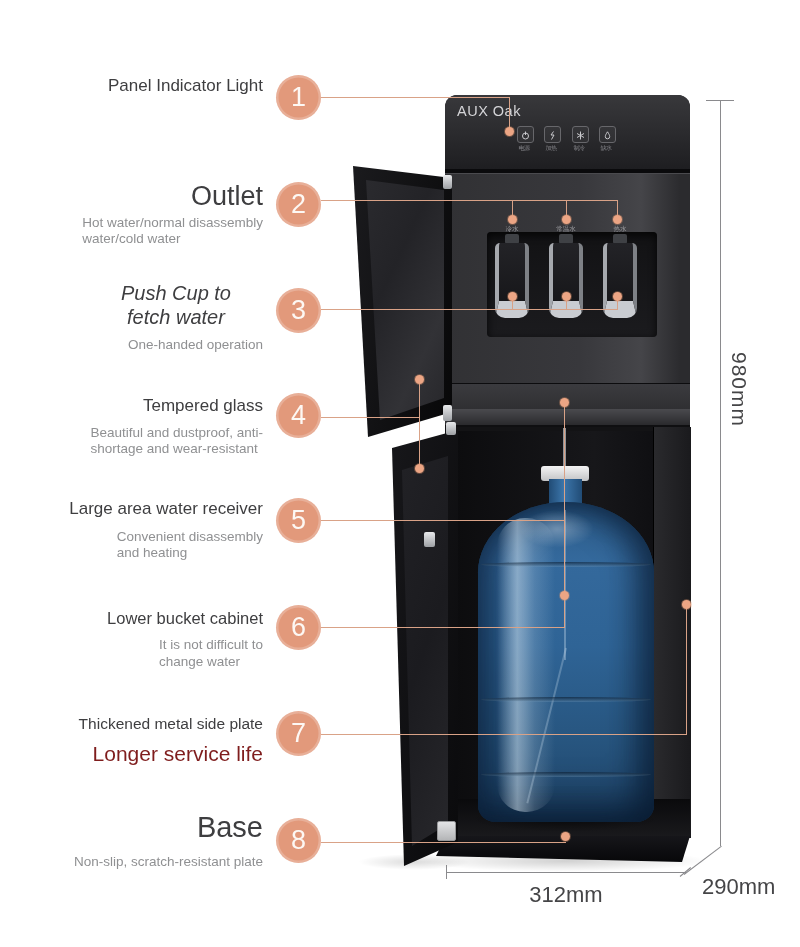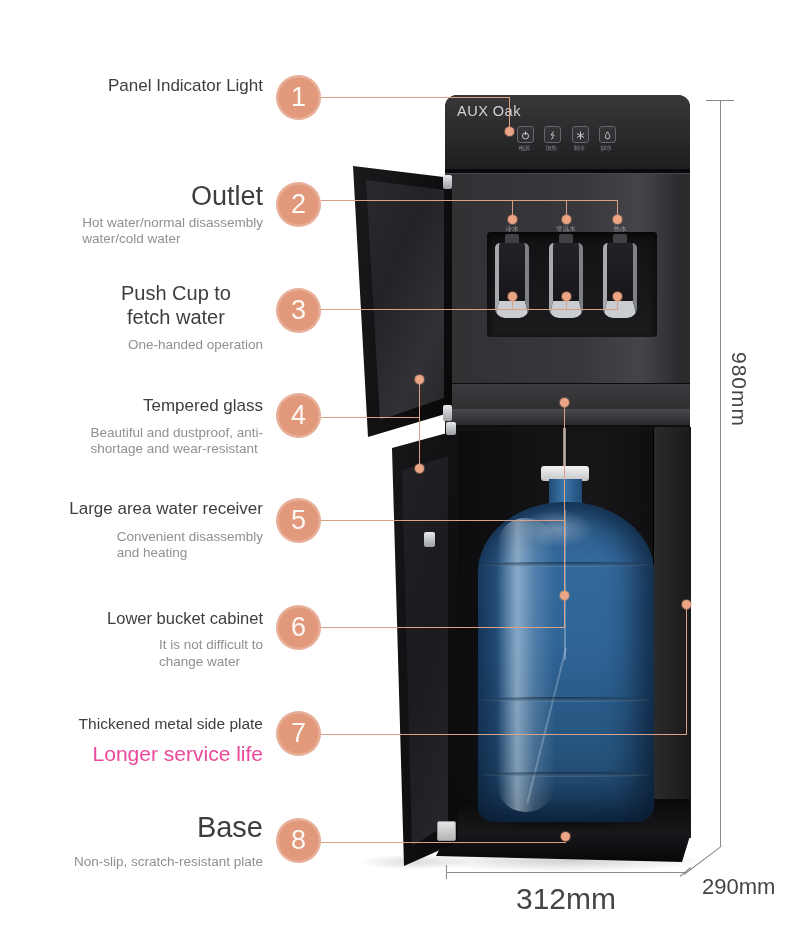--- a/index.html
+++ b/index.html
@@ -6,21 +6,21 @@
   .stage{position:relative;width:800px;height:947px;background:#ffffff;overflow:hidden;
          font-family:"Liberation Sans","DejaVu Sans",sans-serif;}
   .abs{position:absolute;}
 
   
   .callout{position:absolute;right:537px;width:290px;text-align:right;z-index:6;}
   .c-title{color:#3e3e40;font-weight:400;}
   .c-title div{white-space:nowrap;}
   .c-sub{margin-top:6px;}
   .c-sub .inner{display:inline-block;text-align:left;color:#8f9092;font-size:13.5px;line-height:16.5px;}
-  .c-sub.big .inner{font-size:21px;color:#ec4899;line-height:25px;}
+  .c-sub.big .inner{font-size:21px;color:#7f1d1d;line-height:25px;}
   .badge{position:absolute;left:276px;width:45px;height:45px;border-radius:50%;z-index:7;
          background:radial-gradient(circle at 40% 35%, #eda habit,#e2997b);
          background:#e2997b;box-shadow:inset 0 0 0 2.5px rgba(255,255,255,.22);
          color:#fdf8f4;font-size:27px;line-height:45px;text-align:center;}
 
   
   .cl{position:absolute;background:#d9a287;z-index:5;}
   .dot{position:absolute;width:9px;height:9px;border-radius:50%;background:#eca584;
        box-shadow:0 0 0 1px rgba(222,150,110,.35);z-index:5;}
 
@@ -198,39 +198,39 @@
   </div>
 
   <div class="dim" style="left:720px;top:100px;width:1px;height:746px;"></div>
   <div class="dim" style="left:706px;top:100px;width:28px;height:1px;"></div>
   <div class="dim" style="left:446px;top:872px;width:240px;height:1px;"></div>
   <div class="dim" style="left:446px;top:865px;width:1px;height:14px;"></div>
   <div class="dim" style="left:680px;top:876px;width:14px;height:1px;transform:rotate(-40deg);transform-origin:left center;"></div>
   <div class="dim" style="left:684px;top:874px;width:47px;height:1px;transform:rotate(-37deg);transform-origin:left center;"></div>
 
   <div class="dim-text" style="left:727px;top:352px;font-size:21px;writing-mode:vertical-rl;letter-spacing:1px;">980mm</div>
-  <div class="dim-text" style="left:486px;top:882px;width:160px;text-align:center;font-size:30px;">312mm</div>
+  <div class="dim-text" style="left:486px;top:882px;width:160px;text-align:center;font-size:22px;">312mm</div>
   <div class="dim-text" style="left:702px;top:858px;font-size:22px;margin-top:16px;">290mm</div>
 
   <div id="gen">
       <div class="callout" style="top:76px;">
         <div class="c-title" style="font-size: 17px; line-height: 20.74px;">
           <div>Panel Indicator Light</div>
         </div>
         <div class="c-sub" style="margin-top: 7px;"><div class="inner"></div></div>
       </div>
       <div class="badge" style="top:74.5px;">1</div>
       <div class="callout" style="top:180px;">
         <div class="c-title" style="font-size: 27px; line-height: 32.94px;">
           <div>Outlet</div>
         </div>
         <div class="c-sub" style="margin-top: 2px;"><div class="inner"><div>Hot water/normal disassembly</div><div>water/cold water</div></div></div>
       </div>
       <div class="badge" style="top:181.5px;">2</div>
-      <div class="callout" style="top:281px;"><div class="c-title" style="font-size: 20px; line-height: 24.4px; margin-right: 32px; text-align: center; display: inline-block;"><div>Push Cup to</div><div>fetch water</div></div><div class="c-sub" style="margin-top: 5px;"><div class="inner"><div>One-handed operation</div></div></div></div>
+      <div class="callout" style="top:281px;"><div class="c-title" style="font-size: 20px; line-height: 24.4px; margin-right: 32px; text-align: center; display: inline-block; font-style: italic;"><div>Push Cup to</div><div>fetch water</div></div><div class="c-sub" style="margin-top: 5px;"><div class="inner"><div>One-handed operation</div></div></div></div>
       <div class="badge" style="top:287.5px;">3</div>
       <div class="callout" style="top:396px;">
         <div class="c-title" style="font-size: 17px; line-height: 20.74px;">
           <div>Tempered glass</div>
         </div>
         <div class="c-sub" style="margin-top: 8px;"><div class="inner"><div>Beautiful and dustproof, anti-</div><div>shortage and wear-resistant</div></div></div>
       </div>
       <div class="badge" style="top:392.5px;">4</div>
       <div class="callout" style="top:499px;">
         <div class="c-title" style="font-size: 17px; line-height: 20.74px;">

